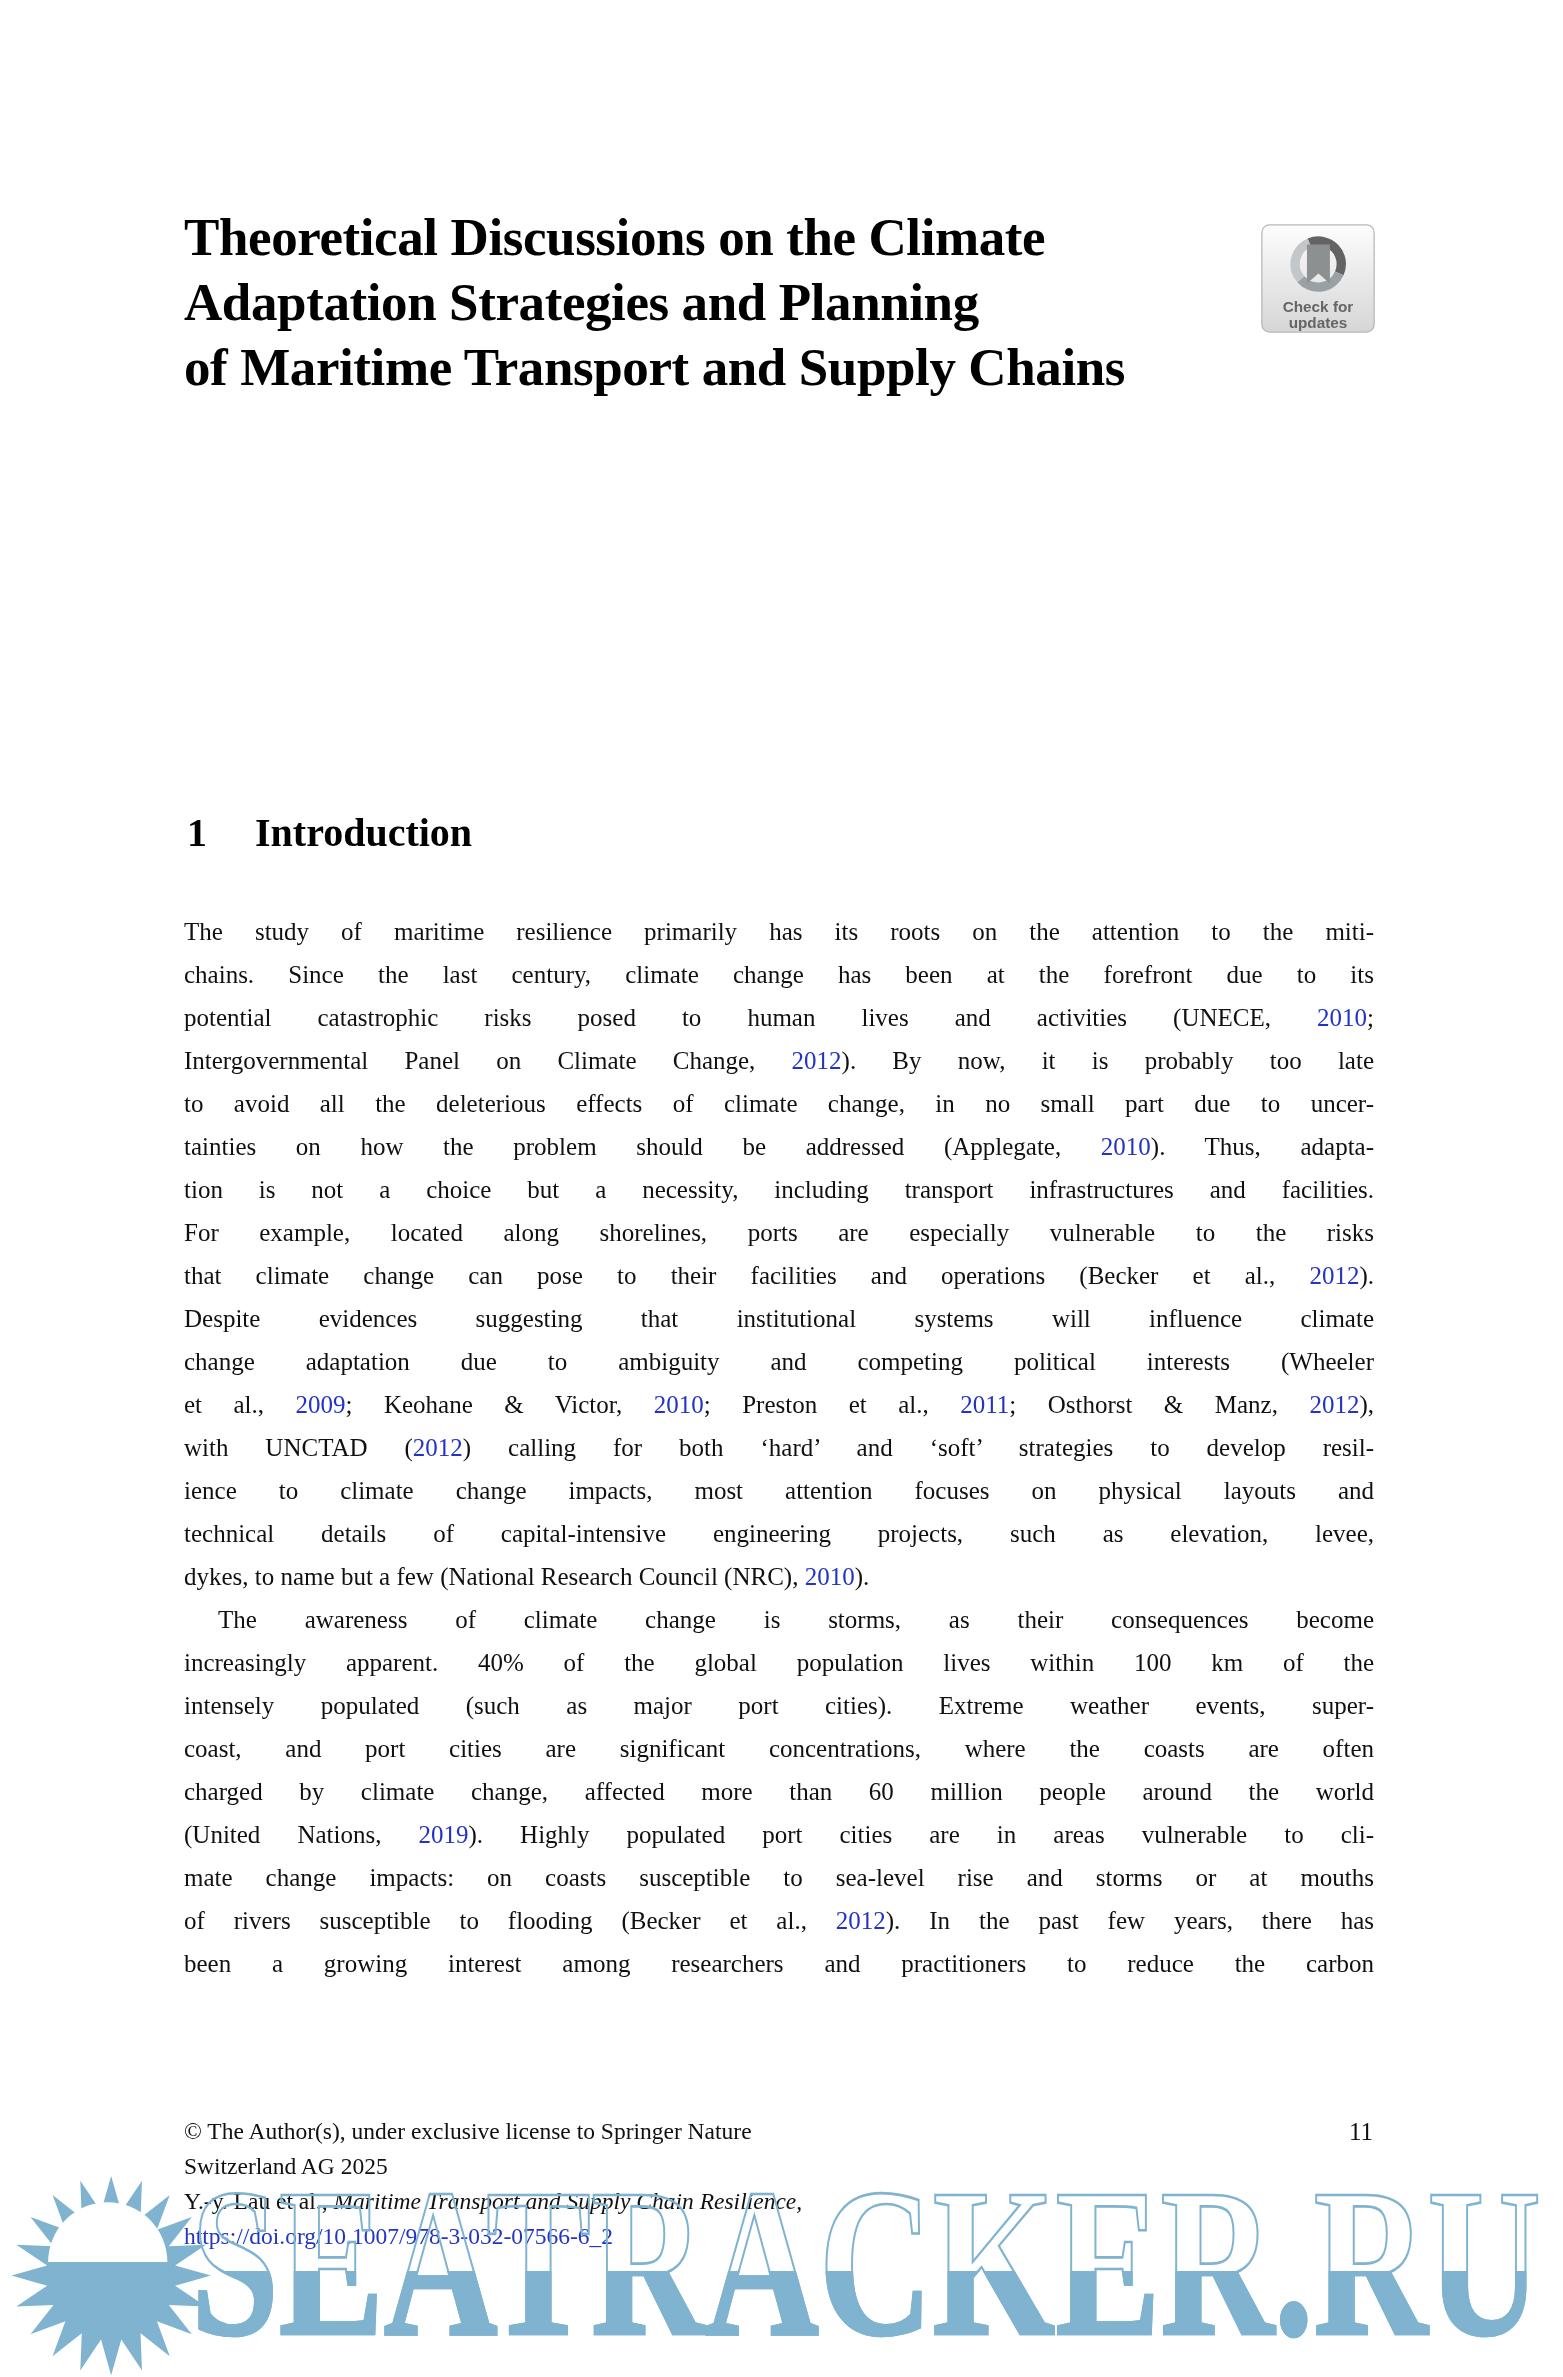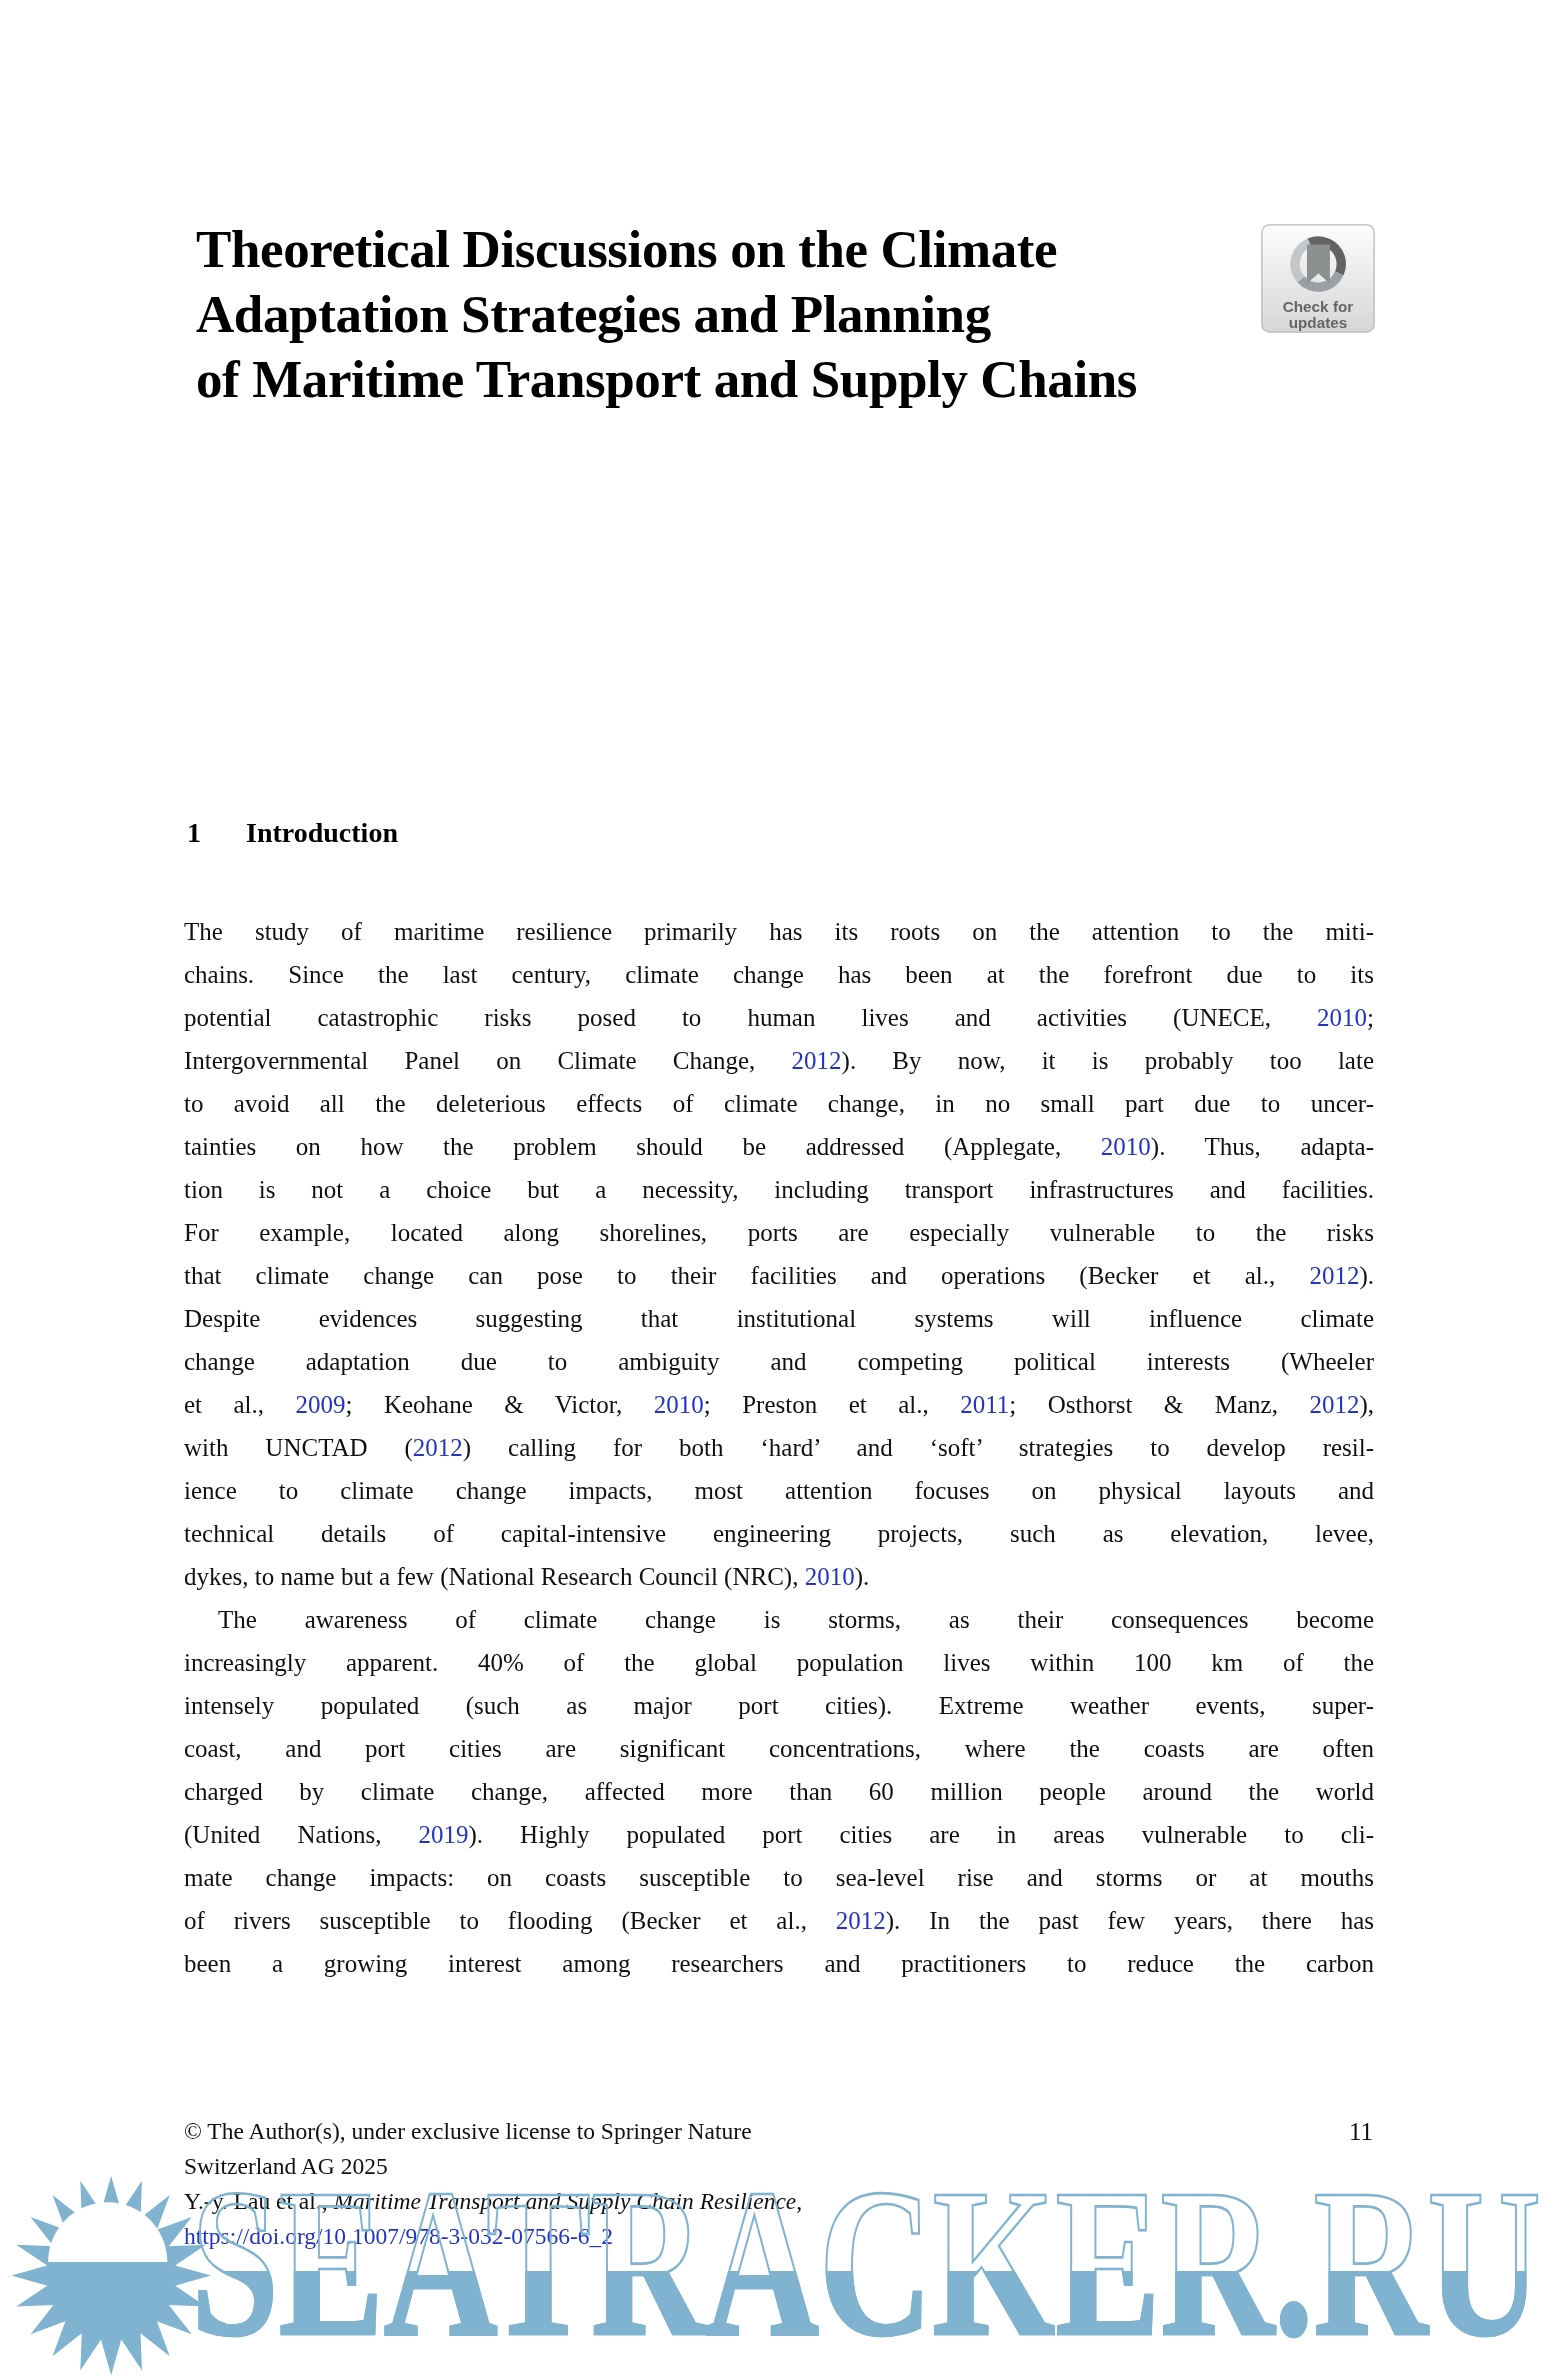--- a/index.html
+++ b/index.html
@@ -28,21 +28,21 @@
   
   .badge {
     position: absolute; left: 1261px; top: 224px;
     width: 130px; height: 109px; z-index: 3;
     cursor: pointer;
   }
 
   
   .section-heading {
     position: absolute; left: 187px; top: 809px; margin: 0;
-    font-size: 28px; font-weight: bold; color: #000;
+    font-size: 40px; font-weight: bold; color: #000;
     line-height: 48px; z-index: 2;
   }
   .section-number { display: inline-block; }
   .section-title  { display: inline-block; margin-left: 38px; }
 
   
   .body-text {
     position: absolute; left: 184px; top: 910px; width: 1190px;
     font-size: 25px; color: #101010;
     z-index: 2;
@@ -88,21 +88,21 @@
   .sun {
     position: absolute; left: -3.4px; top: 2175px; z-index: 5;
     pointer-events: none;
   }
 </style>
 </head>
 <body>
 
 <div class="page">
 
-  <h1 class="title-block" id="title-block" style="margin:12px;">
+  <h1 class="title-block" id="title-block" style="margin:0;">
       <div class="title-line">Theoretical Discussions on the Climate</div>
       <div class="title-line">Adaptation Strategies and Planning</div>
       <div class="title-line">of Maritime Transport and Supply Chains</div>
     </h1>
 
   <div class="badge">
     <svg width="114" height="109" viewBox="0 0 134 128">
       <defs>
         <linearGradient id="bgrad" x1="0" y1="0" x2="0" y2="1">
           <stop offset="0" stop-color="#fdfdfd"></stop>

